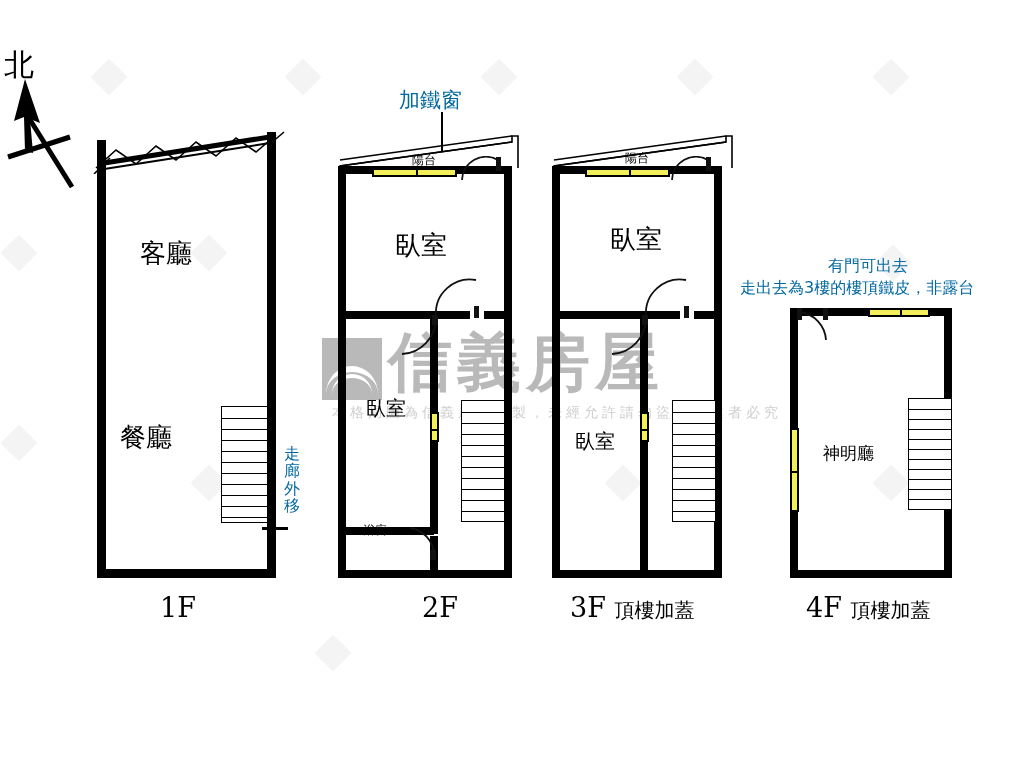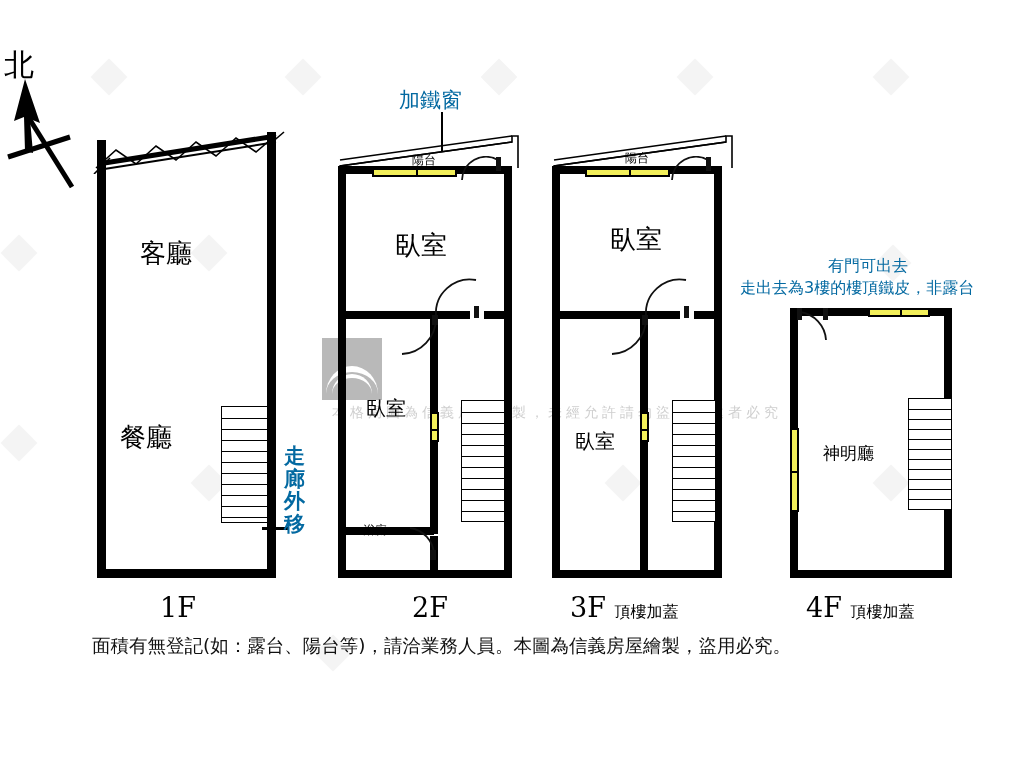--- a/index.html
+++ b/index.html
@@ -27,21 +27,21 @@
   
   .wall{position:absolute;background:#000;}
   .thin{position:absolute;background:#000;}
   .room-label{position:absolute;white-space:nowrap;color:#000;
      font-family:"DejaVu Sans","Liberation Sans",sans-serif;}
   .lbl-lg{font-size:26px;}
   .lbl-md{font-size:20px;}
   .lbl-sm{font-size:12px;}
   .floor-label{position:absolute;white-space:nowrap;
      font-family:"DejaVu Serif","Liberation Serif",serif;font-size:27px;}
-  .floor-label .suffix{font-size:16px;font-family:"DejaVu Sans","Liberation Sans",sans-serif;}
+  .floor-label .suffix{font-size:20px;font-family:"DejaVu Sans","Liberation Sans",sans-serif;}
   .note{position:absolute;white-space:nowrap;font-size:15px;color:#0369a1;}
 
   
   .win-h{position:absolute;background:#f2ef5a;border:2px solid #000;box-sizing:border-box;}
   .win-v{position:absolute;background:#f2ef5a;border:2px solid #000;box-sizing:border-box;}
   .win-h .mull{position:absolute;top:0;bottom:0;width:2px;background:#000;}
   .win-v .mull{position:absolute;left:0;right:0;height:2px;background:#000;}
 
   
   .stair{position:absolute;border:1.5px solid #000;box-sizing:border-box;background:#fff;}
@@ -73,20 +73,21 @@
   <div class="wm wm-diamond" style="left:6px;   top:430px;"></div>
   <div class="wm wm-diamond" style="left:196px; top:470px;"></div>
   <div class="wm wm-diamond" style="left:320px; top:640px;"></div>
   <div class="wm wm-diamond" style="left:610px; top:470px;"></div>
   <div class="wm wm-diamond" style="left:878px; top:470px;"></div>
 
   <div class="wm wm-logo">
     <div class="sw"></div>
       <div class="sw2"></div>
   </div>
+  <div class="wm wm-text">信義房屋</div>
   <div class="wm wm-small">本格局圖為信義房屋繪製，未經允許請勿盜用，違者必究</div>
 
   <div id="north">
     <div class="n-char">北</div>
     <svg width="110" height="160" viewBox="0 0 110 160">
       <polygon points="25,34 40,78 30,74 33,108 25,106 24,72 14,76" fill="#000"></polygon>
       <line x1="27" y1="70" x2="72" y2="142" stroke="#000" stroke-width="5"></line>
       <line x1="8" y1="112" x2="70" y2="92" stroke="#000" stroke-width="5"></line>
     </svg>
   </div>
@@ -116,21 +117,21 @@
         <i style="top:88px"></i>
       <i style="top:99px"></i>
         <i style="top:110px"></i>
     </div>
 
     <div class="thin" style="left:262px; top:527px; width:26px; height:3px;"></div>
 
     <div class="room-label lbl-lg" style="left:140px; top:236px;">客廳</div>
     <div class="room-label lbl-lg" style="left:120px; top:420px;">餐廳</div>
 
-    <div class="note" style="left:284px; top:445px; width:22px; font-size:21px; line-height:1.08; white-space:normal; word-break:break-all;font-weight:bold;">走廊外移</div>
+    <div class="note" style="left:284px; top:445px; width:22px; font-size:16px; line-height:1.08; white-space:normal; word-break:break-all;">走廊外移</div>
 
     <div class="floor-label" style="left:160px; top:592px;">
       <span>1F</span>
     </div>
   </div>
 
   <div>
 
     <div class="note" style="left:399px; top:86px; font-size:21px;">加鐵窗</div>
     <div class="thin" style="left:441px; top:112px; width:2px; height:40px;"></div>
@@ -188,21 +189,21 @@
         <i style="top:77px"></i>
         <i style="top:88px"></i>
       <i style="top:99px"></i>
         <i style="top:110px"></i>
     </div>
 
     <div class="room-label lbl-lg" style="left:395px; top:228px;">臥室</div>
     <div class="room-label lbl-md" style="left:366px; top:395px;">臥室</div>
     <div class="room-label lbl-sm" style="left:363px; top:522px;">浴廁</div>
 
-    <div class="floor-label" style="left:412px; top:592px;">
+    <div class="floor-label" style="left:422px; top:592px;">
       <span>2F</span>
     </div>
   </div>
 
   <div>
     <svg style="position:absolute;left:550px;top:134px;" width="186" height="42">
       <polyline points="4,38 4,32 176,8 176,2 182,2 182,34" fill="none" stroke="#000" stroke-width="1.6"></polyline>
       <line x1="4" y1="32" x2="176" y2="8" stroke="#000" stroke-width="1.6"></line>
       <line x1="176" y1="2" x2="4" y2="26" stroke="#000" stroke-width="1.6"></line>
     </svg>
@@ -296,16 +297,15 @@
 
     <div class="room-label lbl-sm" style="left:823px; top:442px; font-size:17px;">神明廳</div>
 
     <div class="floor-label" style="left:806px; top:592px;">
       <span>4F</span>
       <span class="suffix">頂樓加蓋</span>
     </div>
   </div>
 
   <div id="footer">
-    <div>面積有無登記(如：露台、陽台等)，請洽業務人員。本圖為信義房屋繪製，盜用必究。</div>
   </div>
 
 </div>
 
 </body></html>

